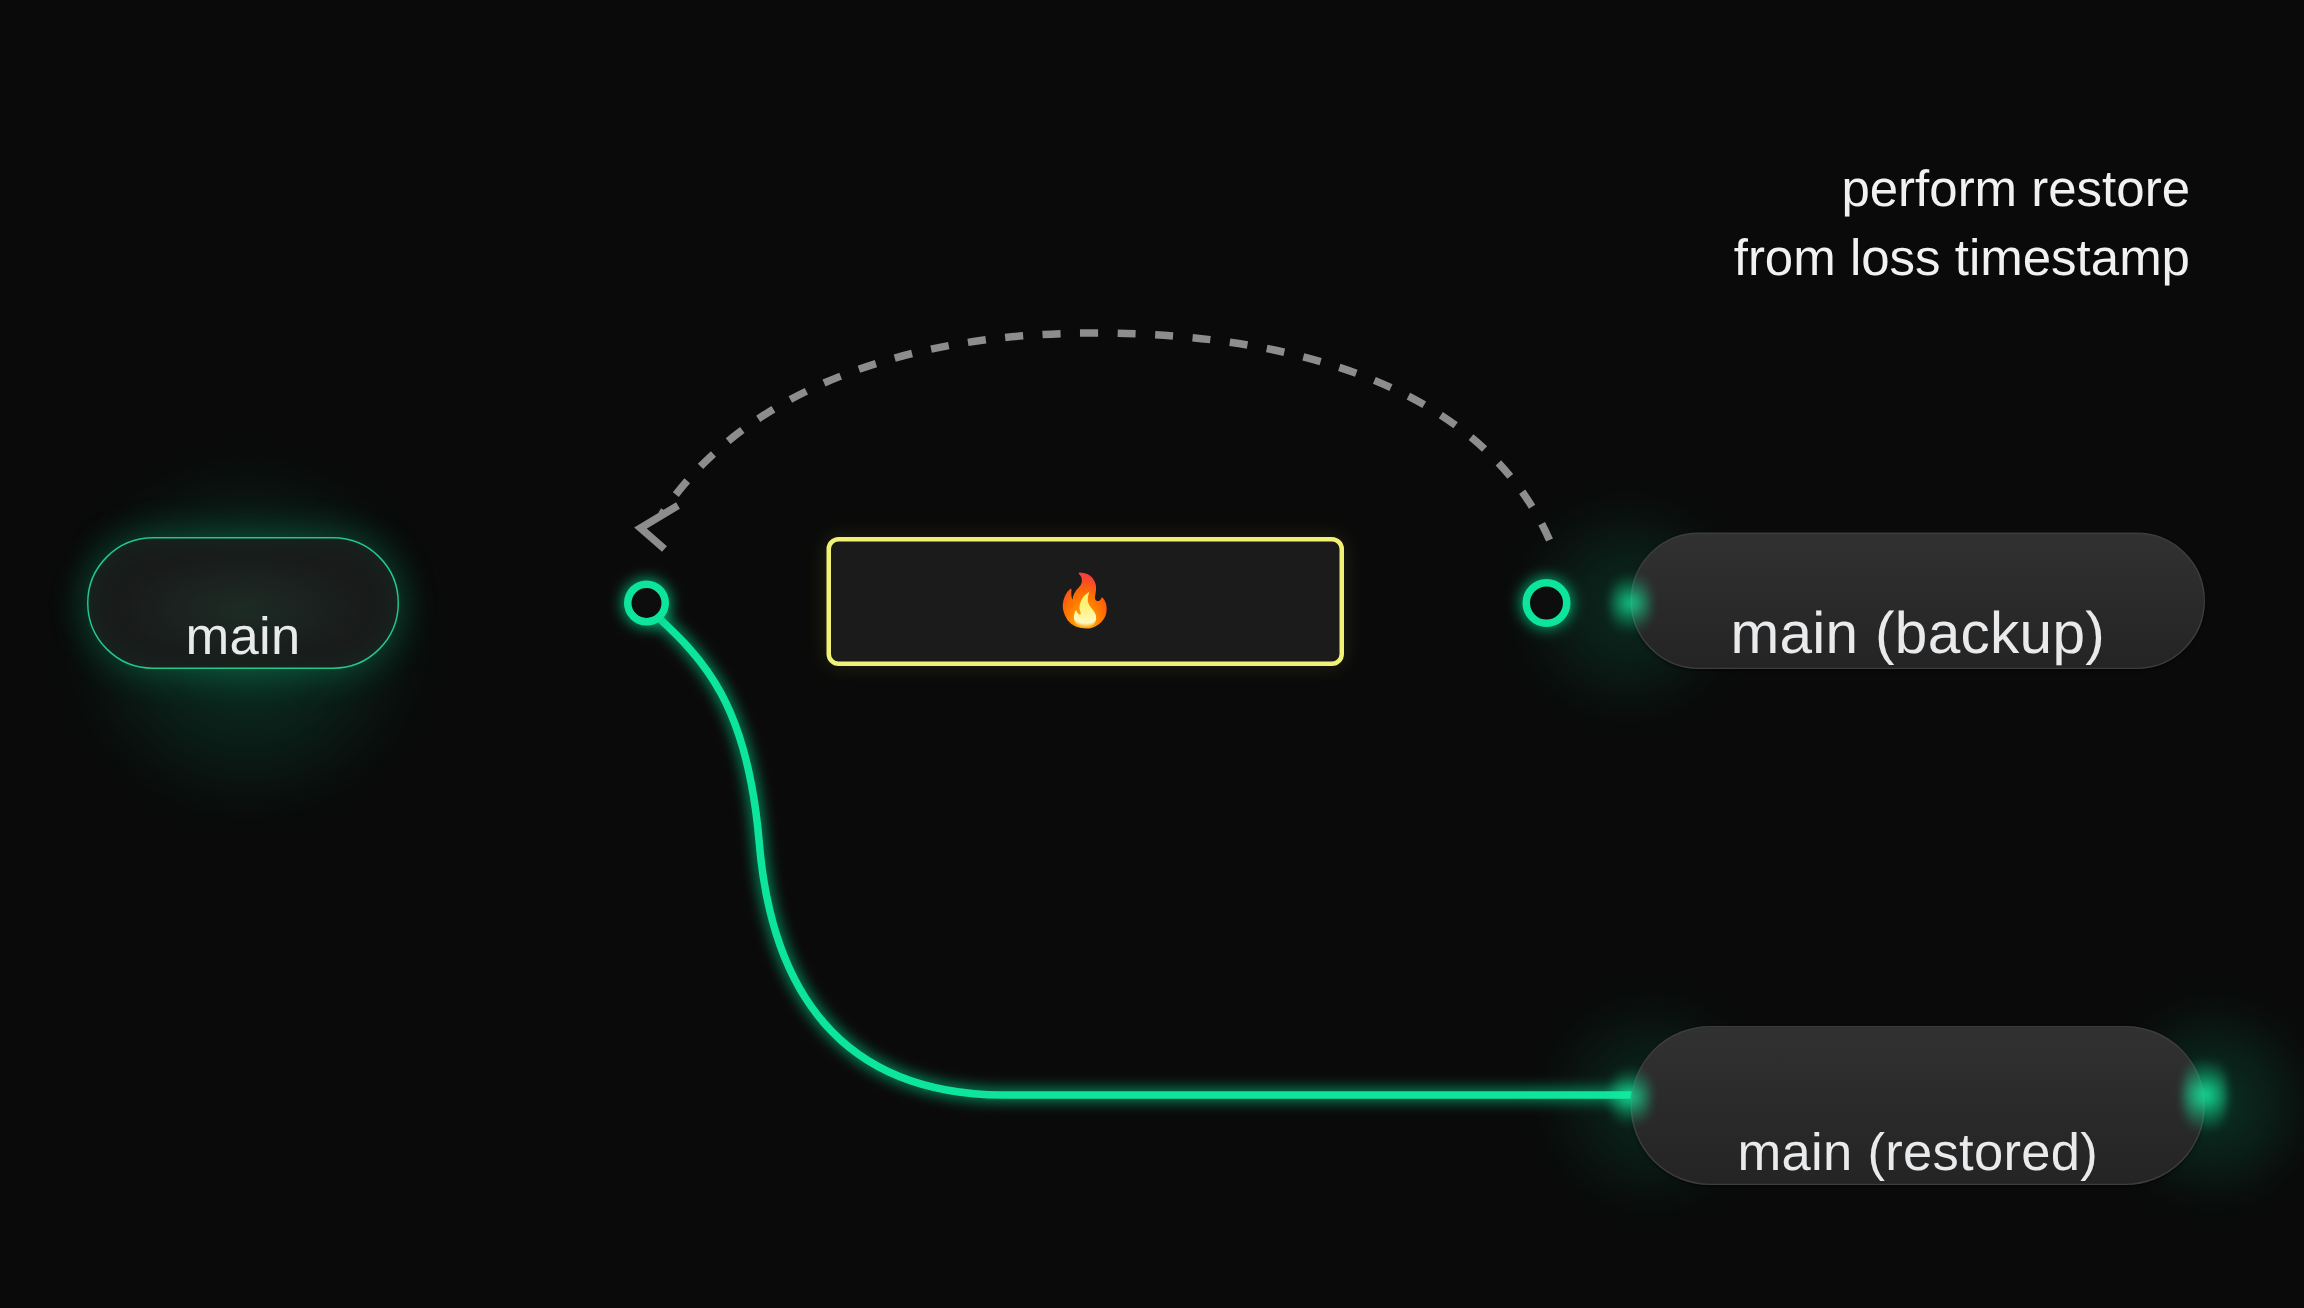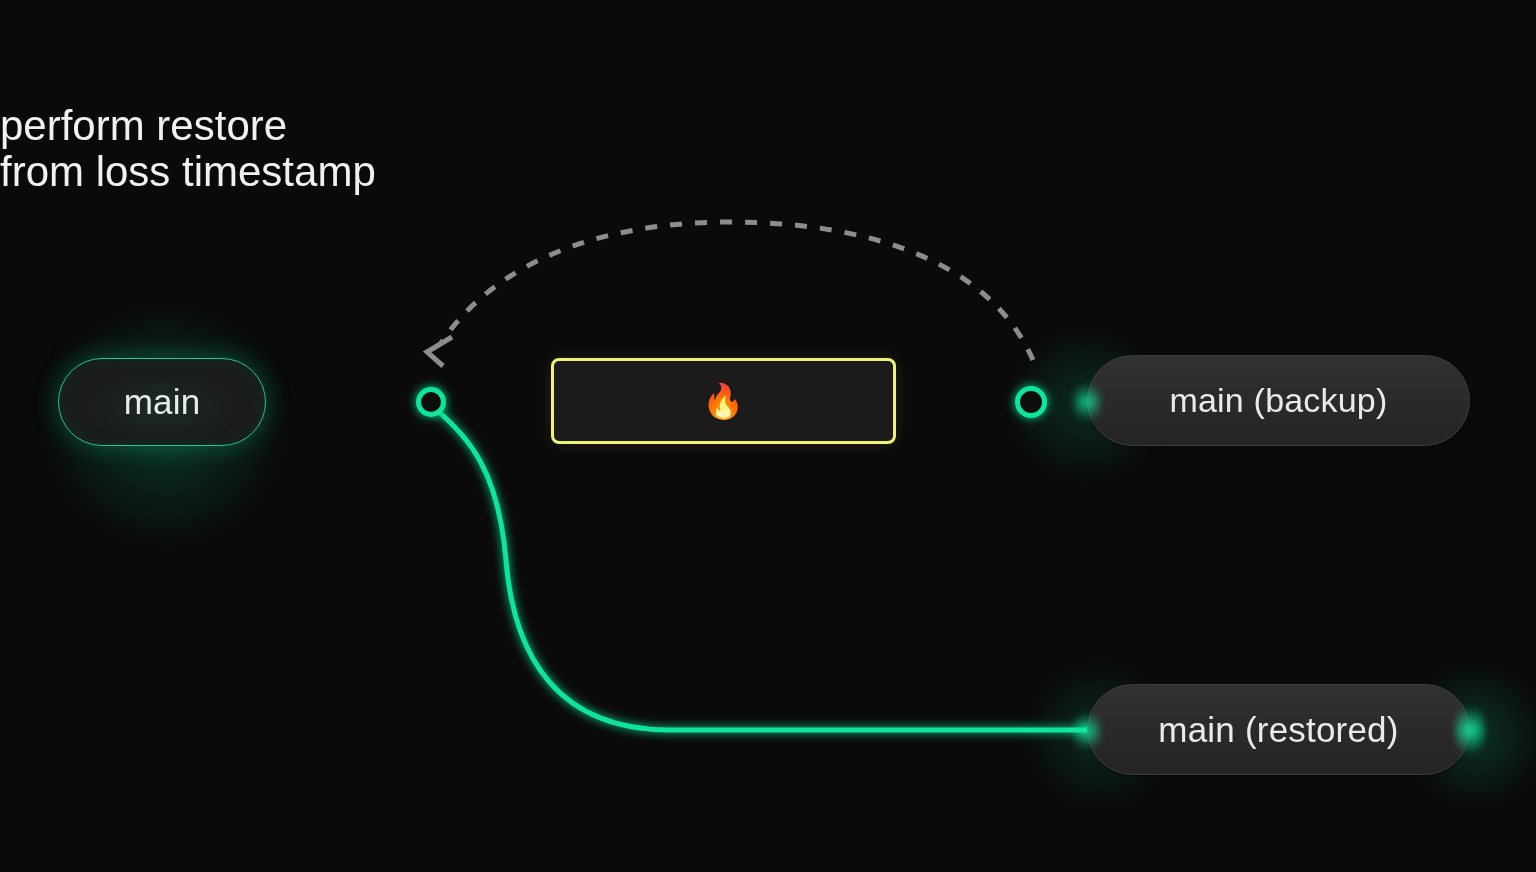--- a/index.html
+++ b/index.html
@@ -57,21 +57,21 @@
   #edges {
     position: absolute;
     left: 0; top: 0;
     width: 1536px; height: 872px;
   }
 
   
   .node {
     position: absolute;
     display: flex;
-    align-items: center;
+    align-items: flex-end;
     justify-content: center;
     box-sizing: border-box;
     border-radius: 999px;
     color: #e9eaec;
     letter-spacing: 0.2px;
     white-space: nowrap;
     user-select: none;
   }
 
   #node-main {
@@ -79,29 +79,29 @@
     width: 208px; height: 88px;
     font-size: 35px;
     background: radial-gradient(ellipse at 50% 55%, #1d2b25 0%, #191b1a 55%, #17191a 100%);
     border: 1.5px solid #23c98b;
     box-shadow: 0 0 26px rgba(16,229,156,0.30), inset 0 0 22px rgba(16,229,156,0.07);
   }
 
   #node-backup {
     left: 1087px; top: 355px;
     width: 383px; height: 91px;
-    font-size: 34px;
+    font-size: 39px;
     background: linear-gradient(180deg, #313131 0%, #2b2b2b 45%, #242424 100%);
     border: 1px solid #3d3d3d;
     box-shadow: 0 1px 2px rgba(0,0,0,0.5);
   }
 
   #node-restored {
     left: 1087px; top: 684px;
-    width: 383px; height: 91px;
+    width: 383px; height: 106px;
     font-size: 35px;
     background: linear-gradient(180deg, #313131 0%, #2b2b2b 45%, #242424 100%);
     border: 1px solid #3d3d3d;
     box-shadow: 0 1px 2px rgba(0,0,0,0.5);
   }
 
   
   .edge-spark {
     position: absolute;
     border-radius: 50%;
@@ -140,23 +140,23 @@
     font-weight: 700;
     color: #ffffff;
     letter-spacing: 1.5px;
   }
 
   
   #annotation {
     position: absolute;
     left: 0; top: 103px;
     width: 1460px;
-    text-align: left;
+    text-align: right;
     color: #f1f1f1;
-    font-size: 42px;
+    font-size: 34px;
     line-height: 46px;
     user-select: none;
   }
   #annotation div { display: block; }
 </style>
 </head>
 <body>
 
 <div id="canvas">
 

